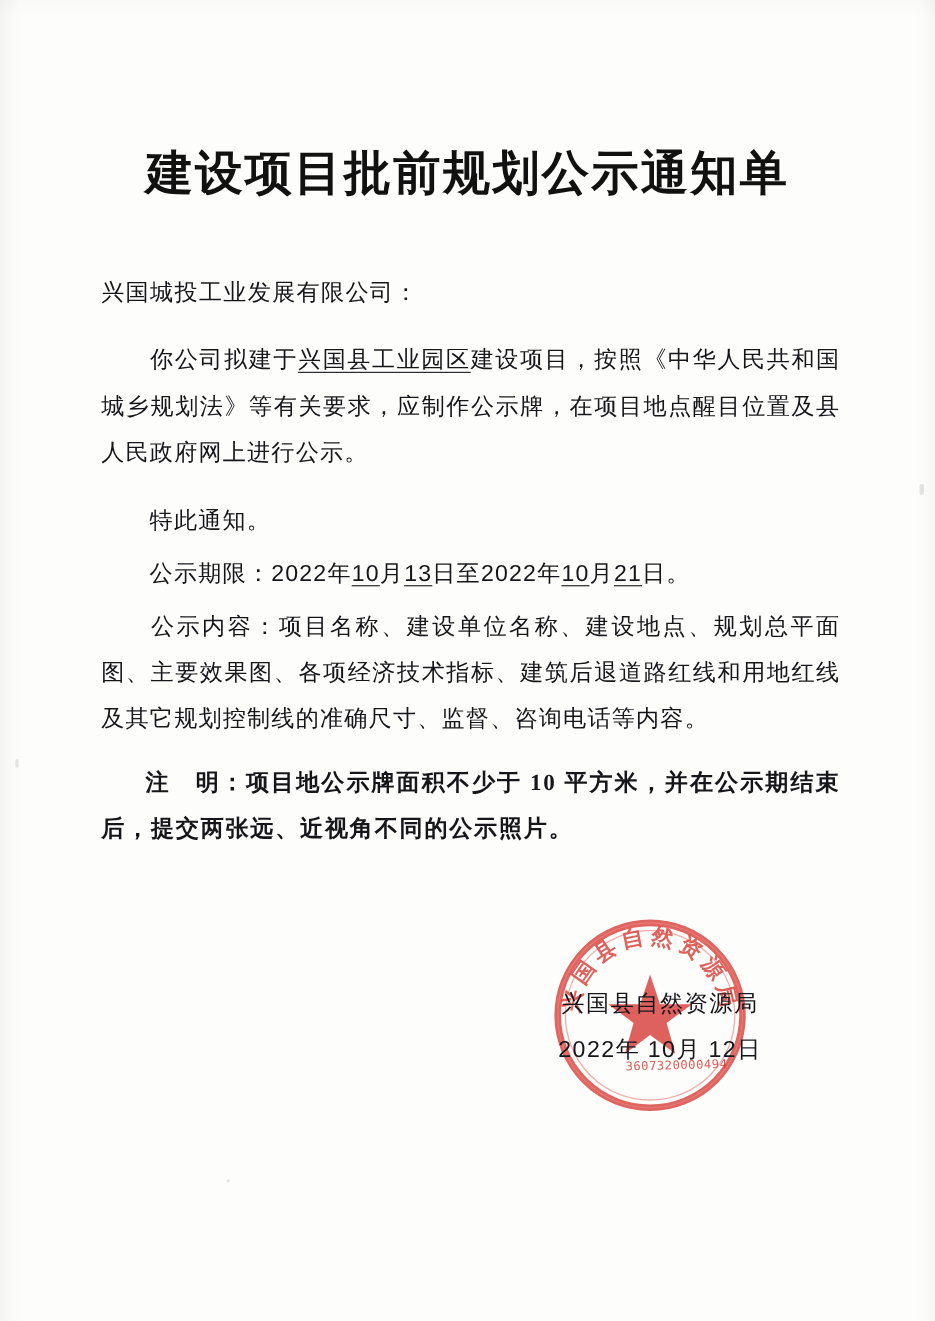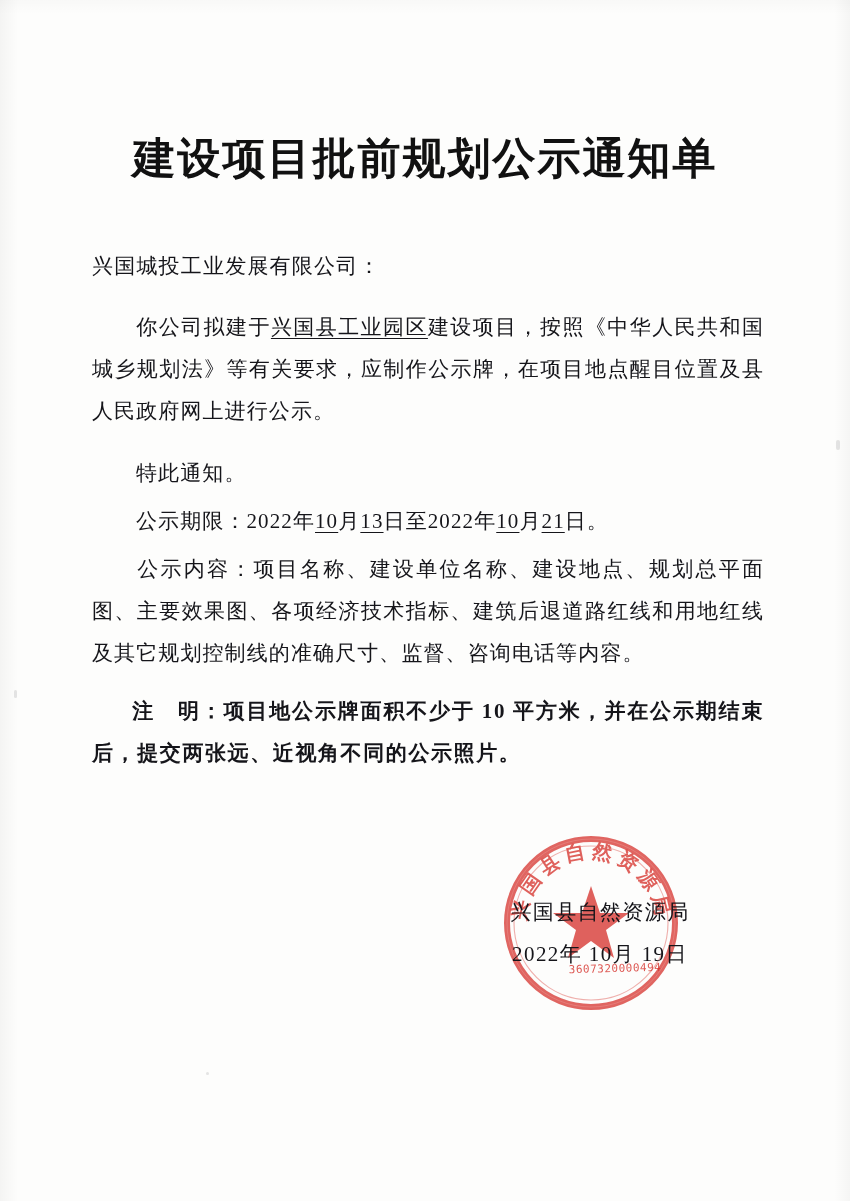--- a/index.html
+++ b/index.html
@@ -81,21 +81,21 @@
 
   .indent { display: inline-block; width: 44px; }
   .indent-wide { display: inline-block; width: 40px; }
 
   .ul {
     text-decoration: underline;
     text-underline-offset: 4px;
     text-decoration-thickness: 1px;
   }
 
-  .num { font-family: Liberation Serif, serif; }
+  .num { font-family: Liberation Sans, sans-serif; }
 
   
   .signature {
     position: absolute;
     left: 480px;
     top: 898px;
     width: 240px;
     text-align: center;
     font-size: 21px;
     letter-spacing: 1.4px;
@@ -192,20 +192,20 @@
       <circle cx="95" cy="95" r="84" fill="none" stroke="#ffffff" stroke-width="1" opacity="0.15"></circle>
     </svg>
   </div>
 
   <div class="seal-serial">3607320000494</div>
 
   <div class="signature">兴国县自然资源局</div>
   <div class="sig-date">
     <span class="num">2022</span><span>年</span>
     <span class="num">10</span><span>月</span>
-    <span class="num">19</span><span>日</span>
+    <span class="num">12</span><span>日</span>
   </div>
 
   <div class="speck" style="left:206px; top:1072px; width:3px; height:3px;"></div>
   <div class="speck" style="left:836px; top:440px; width:4px; height:10px; border-radius:2px;"></div>
   <div class="speck" style="left:14px; top:690px; width:3px; height:8px; border-radius:2px;"></div>
 
 </div>
 
 </body></html>

